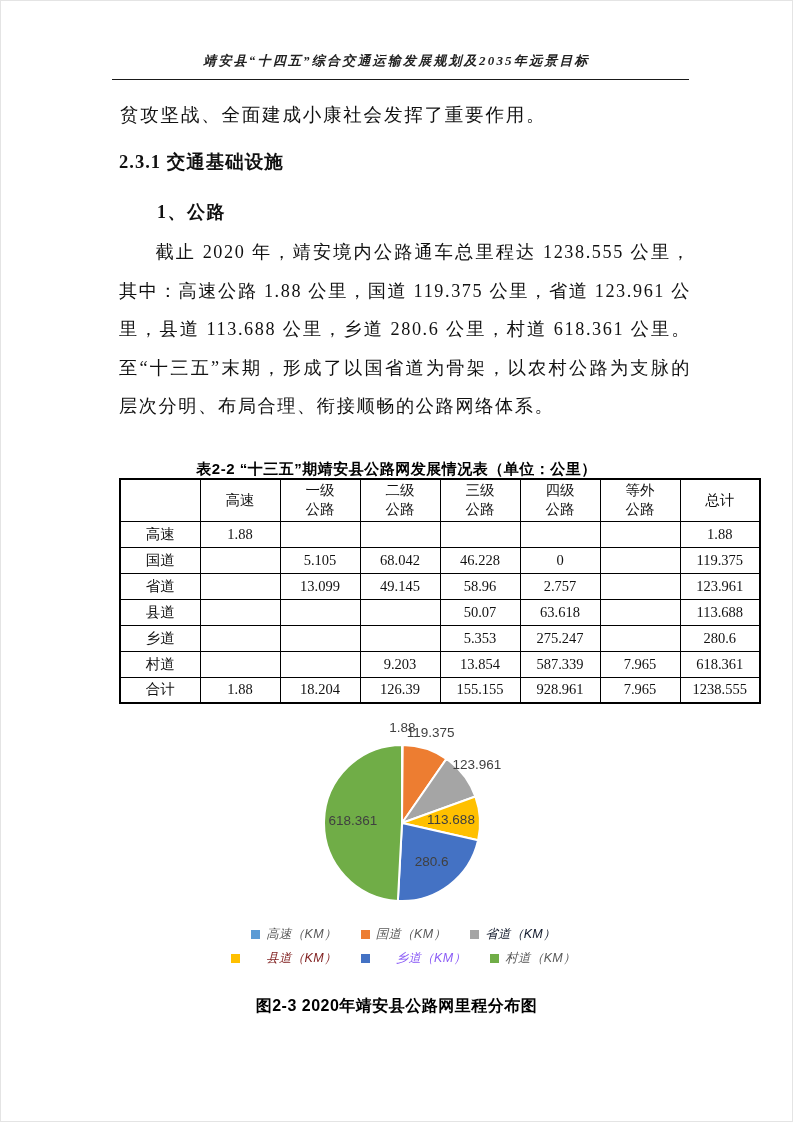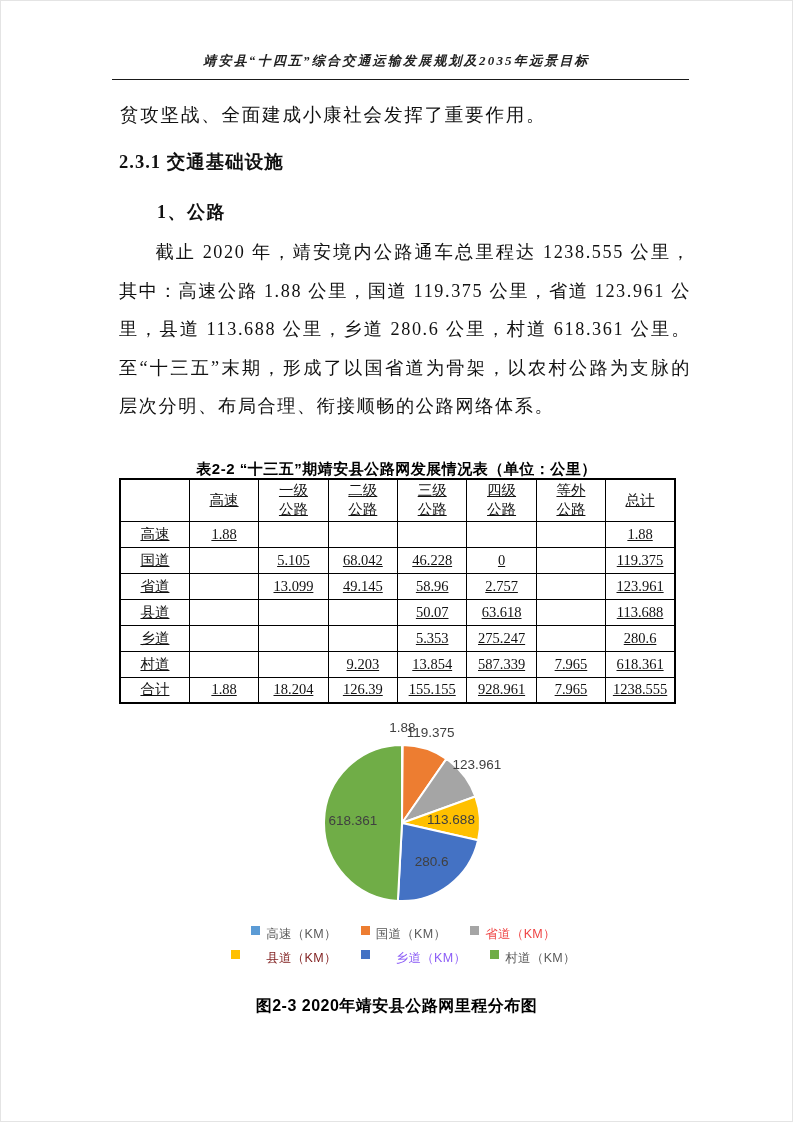--- a/index.html
+++ b/index.html
@@ -36,37 +36,37 @@
     font-size:18.2px;letter-spacing:1.6px;line-height:38.6px;
     text-align:justify;text-indent:2em;
   }
 
   
   .table-caption{
     left:0;right:0;top:446px;text-align:center;
     font-family:"Liberation Sans","DejaVu Sans",sans-serif;
     font-size:15px;font-weight:bold;letter-spacing:0.5px;color:#000;margin-top:14px;
   }
-  .table-wrap{left:119px;top:478px;width:557px;text-decoration:underline;}
+  .table-wrap{left:119px;top:478px;width:642px;}
   table{border-collapse:collapse;table-layout:fixed;width:100%;
         border:2.4px solid #000;
         font-family:"Liberation Serif","DejaVu Serif",serif;}
   th,td{border:1px solid #000;text-align:center;vertical-align:middle;
         font-size:14.5px;font-weight:normal;padding:0 2px;overflow:hidden;}
   thead tr{height:42px;}
   tbody tr{height:26px;}
   th{white-space:pre-line;line-height:19px;}
 
   
   .chart-svg{left:242px;top:718px;}
   .legend{left:0;right:0;top:926px;display:flex;flex-direction:column;
           align-items:center;row-gap:7px;
           font-family:"Liberation Sans","DejaVu Sans",sans-serif;}
   .legend-row{display:flex;column-gap:24px;margin-left:14px;}
-  .legend-item{display:flex;}
+  .legend-item{display:flex;align-items:center;font-style:italic;}
   .legend-swatch{width:9px;height:9px;margin-right:6px;flex:0 0 auto;}
   .legend-label{font-size:12.5px;color:#595959;letter-spacing:0.3px;}
 
   .figure-caption{
     left:0;right:0;top:996px;text-align:center;
     font-family:"Liberation Sans","DejaVu Sans",sans-serif;
     font-size:16px;font-weight:bold;letter-spacing:0.5px;color:#000;
   }
   .page-number{
     left:0;right:0;top:1035px;text-align:center;font-size:13px;color:#222;
@@ -204,21 +204,21 @@
         <div class="legend-item">
           <span class="legend-swatch" style="background: rgb(91, 155, 213);"></span>
           <span class="legend-label" style="color: rgb(89, 89, 89);">高速（KM）</span>
         </div>
         <div class="legend-item">
           <span class="legend-swatch" style="background: rgb(237, 125, 49);"></span>
           <span class="legend-label" style="color: rgb(89, 89, 89);">国道（KM）</span>
         </div>
         <div class="legend-item">
           <span class="legend-swatch" style="background: rgb(165, 165, 165);"></span>
-          <span class="legend-label" style="color: #ef4444;">省道（KM）</span>
+          <span class="legend-label" style="color: #0f172a;">省道（KM）</span>
         </div>
       </div>
       <div class="legend-row">
         <div class="legend-item">
           <span class="legend-swatch" style="background: rgb(255, 192, 0);"></span>
           <span class="legend-label" style="color: #7f1d1d; margin-left: 20px;">县道（KM）</span>
         </div>
         <div class="legend-item">
           <span class="legend-swatch" style="background: rgb(68, 114, 196);"></span>
           <span class="legend-label" style="color: #8b5cf6; margin-left: 20px;">乡道（KM）</span>

